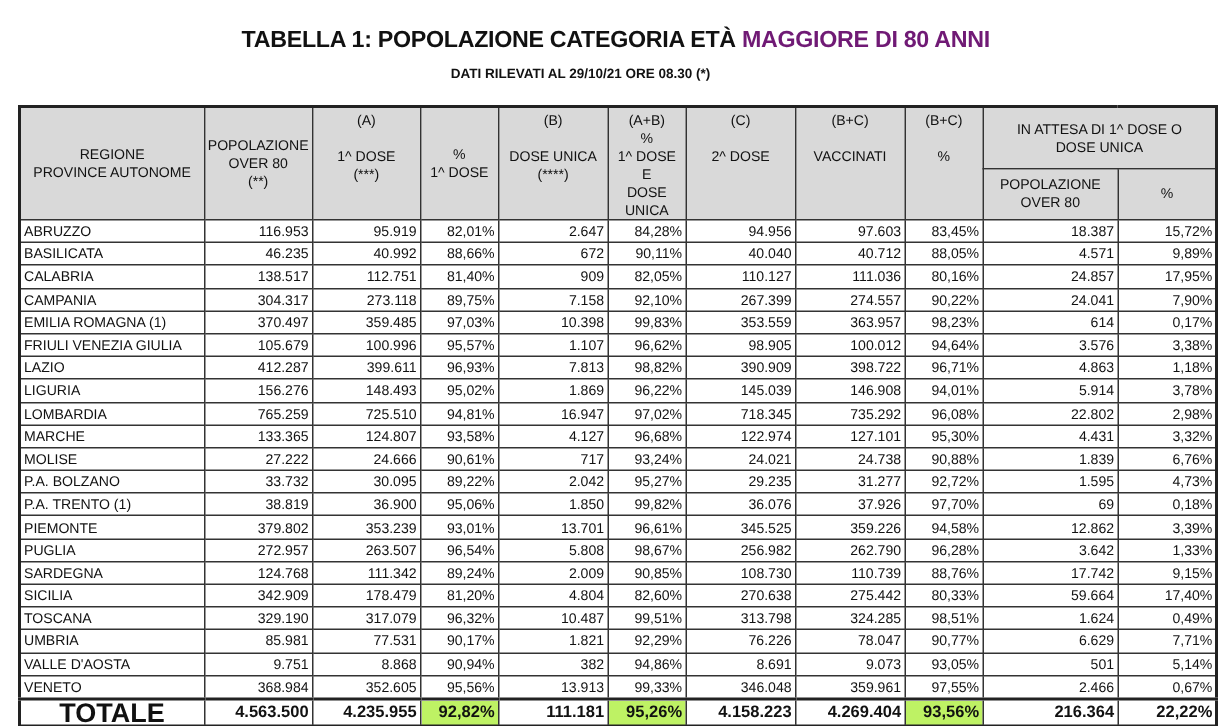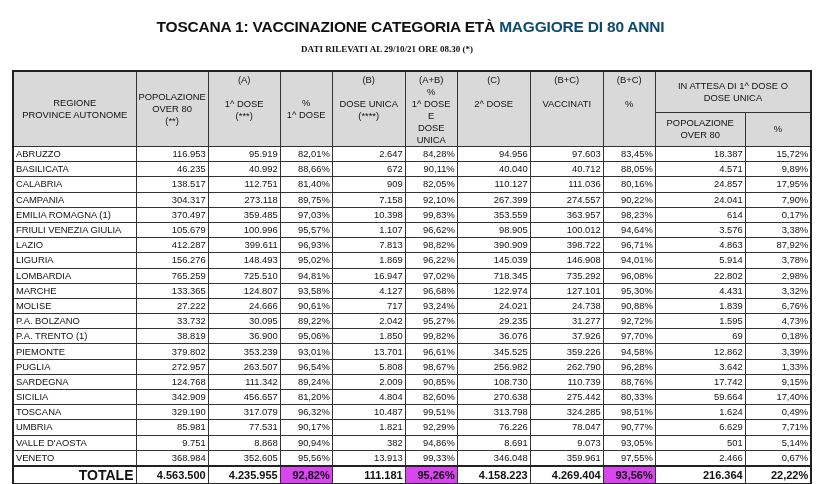--- a/index.html
+++ b/index.html
@@ -1,34 +1,34 @@
 <!DOCTYPE html>
 <html><head>
 <meta charset="utf-8">
 <style>
   html, body { margin:0; padding:0; background:#ffffff; }
   body { width:821px; height:484px; position:relative; overflow:hidden; font-family:"Liberation Sans", sans-serif; color:#111; }
   .title { position:absolute; left:0; width:821px; top:18px; text-align:center; font-weight:bold; font-size:15.5px; letter-spacing:-0.2px; }
-  .title .red { color:#0c4a6e; }
-  .subtitle { position:absolute; left:0; width:774px; top:44px; text-align:center; font-weight:bold; font-size:9px;font-family:Liberation Serif, serif; }
+  .title .red { color:#701a75; }
+  .subtitle { position:absolute; left:0; width:774px; top:44px; text-align:center; font-weight:bold; font-size:9px; }
   table { position:absolute; left:12px; top:70px; border-collapse:collapse; table-layout:fixed; font-size:9.4px; }
   table { border:2px solid #222; }
   td, th { border:1px solid #333; padding:0 2px; overflow:hidden; white-space:nowrap; }
   th { background:#d9d9d9; font-weight:normal; text-align:center; line-height:12px; vertical-align:middle; white-space:normal; }
   th.top { vertical-align:top; padding-top:2px; }
   tr.data td { height:14.2px; line-height:14px; text-align:right; }
   tr.data td.region { text-align:left;margin-top:19px; }
   tr.total td { height:16px; line-height:16px; font-weight:bold; font-size:11px; text-align:right; border-top:2px solid #222; }
-  tr.total td.region { text-align:right; font-size:14px;margin-left:20px; }
-  td.hl { background:#d946ef; }
+  tr.total td.region { text-align:center; font-size:18px;margin-left:20px; }
+  td.hl { background:#bef264; }
 </style>
 </head>
 <body>
 
-<div class="title"><span>TOSCANA 1: VACCINAZIONE CATEGORIA ETÀ </span><span class="red">MAGGIORE DI 80 ANNI</span></div>
+<div class="title"><span>TABELLA 1: POPOLAZIONE CATEGORIA ETÀ </span><span class="red">MAGGIORE DI 80 ANNI</span></div>
 <div class="subtitle">DATI RILEVATI AL 29/10/21 ORE 08.30  (*)</div>
 
 <table>
   <colgroup>
     <col style="width:123px">
       <col style="width:72px">
       <col style="width:72px">
       <col style="width:52px">
     <col style="width:73px">
       <col style="width:52px">
@@ -139,21 +139,21 @@
         <td class="region">LAZIO</td>
         <td>412.287</td>
         <td>399.611</td>
         <td>96,93%</td>
         <td>7.813</td>
         <td>98,82%</td>
         <td>390.909</td>
         <td>398.722</td>
         <td>96,71%</td>
         <td>4.863</td>
-        <td>87,92%</td>
+        <td>1,18%</td>
       </tr>
       <tr class="data">
         <td class="region">LIGURIA</td>
         <td>156.276</td>
         <td>148.493</td>
         <td>95,02%</td>
         <td>1.869</td>
         <td>96,22%</td>
         <td>145.039</td>
         <td>146.908</td>
@@ -261,21 +261,21 @@
         <td>90,85%</td>
         <td>108.730</td>
         <td>110.739</td>
         <td>88,76%</td>
         <td>17.742</td>
         <td>9,15%</td>
       </tr>
       <tr class="data">
         <td class="region">SICILIA</td>
         <td>342.909</td>
-        <td>456.657</td>
+        <td>178.479</td>
         <td>81,20%</td>
         <td>4.804</td>
         <td>82,60%</td>
         <td>270.638</td>
         <td>275.442</td>
         <td>80,33%</td>
         <td>59.664</td>
         <td>17,40%</td>
       </tr>
       <tr class="data">

